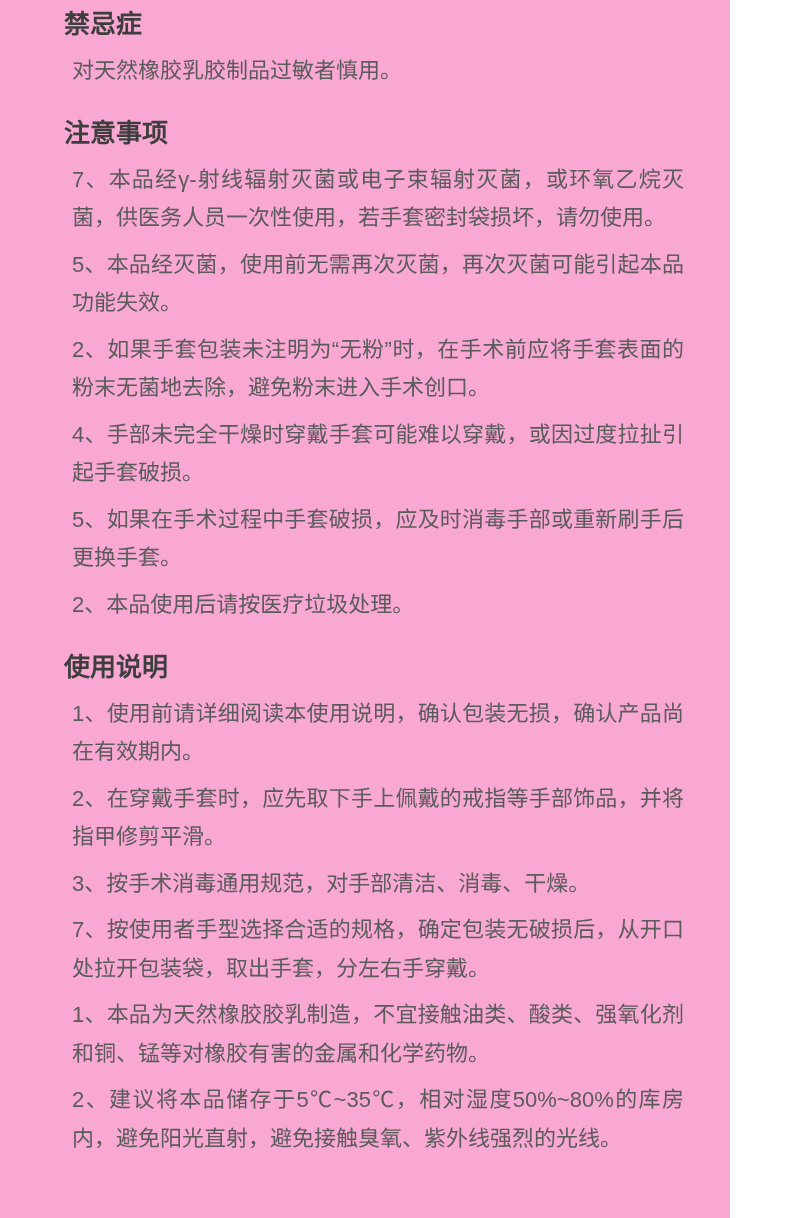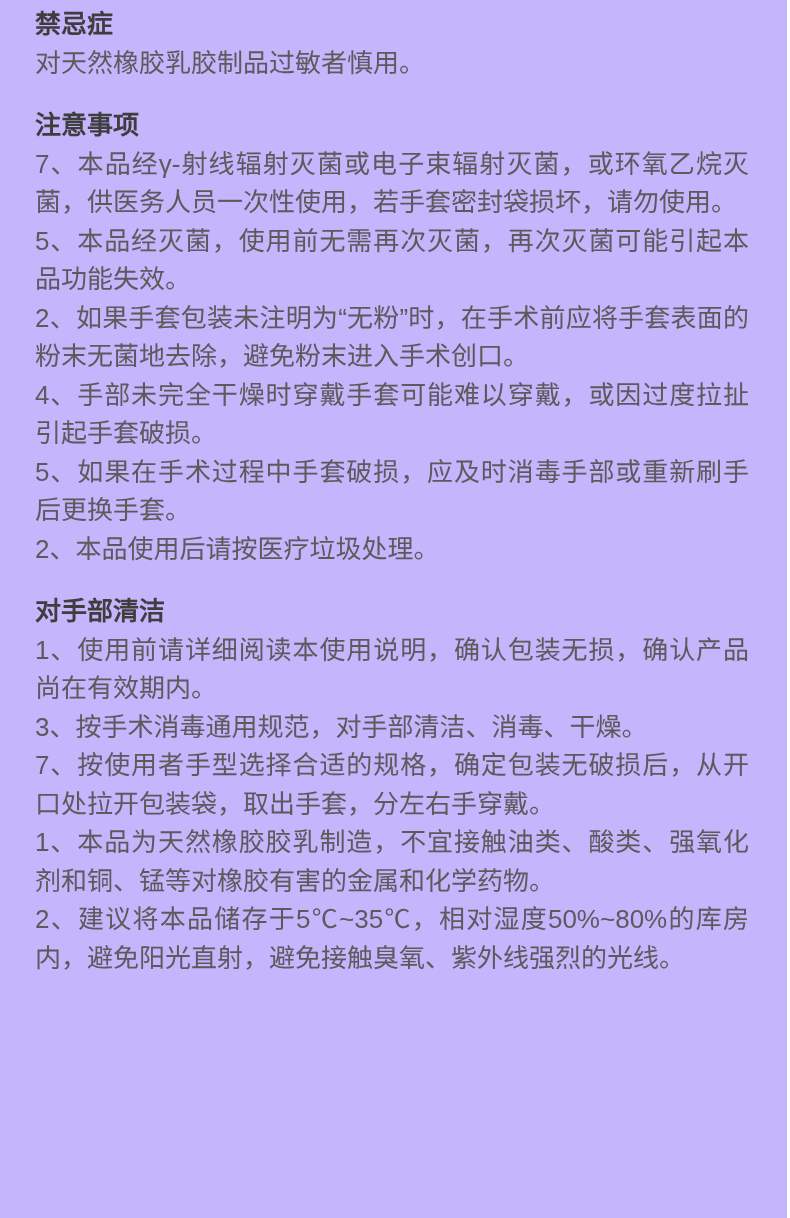--- a/index.html
+++ b/index.html
@@ -8,43 +8,43 @@
     background: #ffffff;
   }
   body {
     width: 790px;
     height: 1218px;
     overflow: hidden;
     font-family: "Liberation Sans", sans-serif;
   }
   .page {
     box-sizing: border-box;
-    width: 787px;
+    width: 730px;
     height: 1218px;
-    padding: 5px 38px 30px 35px;
-    background: #c4b5fd;
+    padding: 5px 38px 30px 64px;
+    background: #f9a8d4;
   }
   .sec {
     margin: 0;
   }
   .sec-heading {
     font-size: 26px;
     line-height: 38.5px;
     font-weight: 700;
     color: #3e3e3e;
     margin: 24px 0 0 0;
   }
   .sec:first-child .sec-heading {
     margin-top: 0;
   }
   .para {
-    font-size: 26px;
+    font-size: 22px;
     line-height: 38.5px;
     color: #5b5b5b;
-    margin: 0;
+    margin: 8px;
     text-align: justify;
     text-justify: inter-ideograph;
     word-break: break-all;
   }
 </style>
 </head>
 <body>
 
 <div class="page">
 
@@ -57,22 +57,23 @@
     <h2 class="sec-heading">注意事项</h2>
     <p class="para">7、本品经γ-射线辐射灭菌或电子束辐射灭菌，或环氧乙烷灭菌，供医务人员一次性使用，若手套密封袋损坏，请勿使用。</p>
     <p class="para">5、本品经灭菌，使用前无需再次灭菌，再次灭菌可能引起本品功能失效。</p>
     <p class="para">2、如果手套包装未注明为“无粉”时，在手术前应将手套表面的粉末无菌地去除，避免粉末进入手术创口。</p>
     <p class="para">4、手部未完全干燥时穿戴手套可能难以穿戴，或因过度拉扯引起手套破损。</p>
     <p class="para">5、如果在手术过程中手套破损，应及时消毒手部或重新刷手后更换手套。</p>
     <p class="para">2、本品使用后请按医疗垃圾处理。</p>
   </section>
 
   <section class="sec">
-    <h2 class="sec-heading">对手部清洁</h2>
+    <h2 class="sec-heading">使用说明</h2>
     <p class="para">1、使用前请详细阅读本使用说明，确认包装无损，确认产品尚在有效期内。</p>
+    <p class="para">2、在穿戴手套时，应先取下手上佩戴的戒指等手部饰品，并将指甲修剪平滑。</p>
     <p class="para">3、按手术消毒通用规范，对手部清洁、消毒、干燥。</p>
     <p class="para">7、按使用者手型选择合适的规格，确定包装无破损后，从开口处拉开包装袋，取出手套，分左右手穿戴。</p>
   </section>
 
   <section class="sec">
     <p class="para">1、本品为天然橡胶胶乳制造，不宜接触油类、酸类、强氧化剂和铜、锰等对橡胶有害的金属和化学药物。</p>
     <p class="para">2、建议将本品储存于5℃~35℃，相对湿度50%~80%的库房内，避免阳光直射，避免接触臭氧、紫外线强烈的光线。</p>
   </section>
 
 </div>

